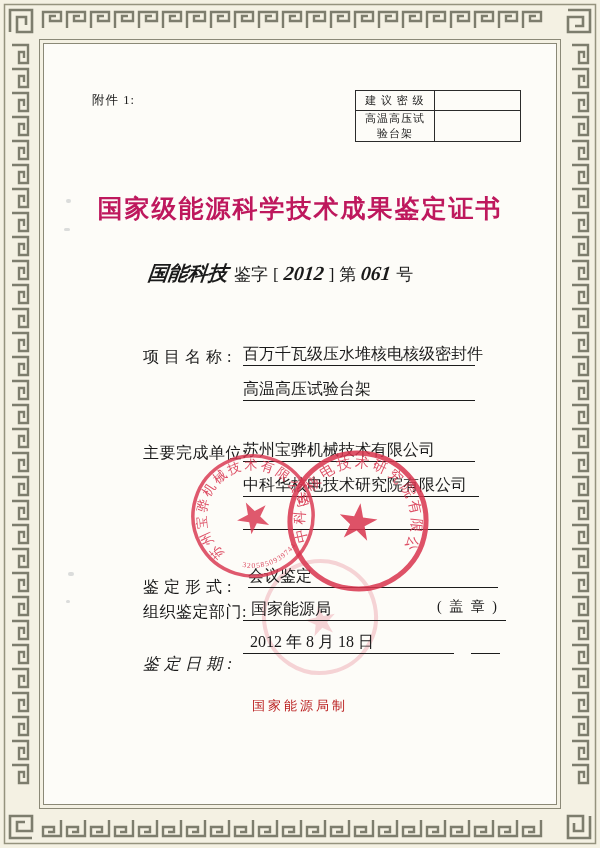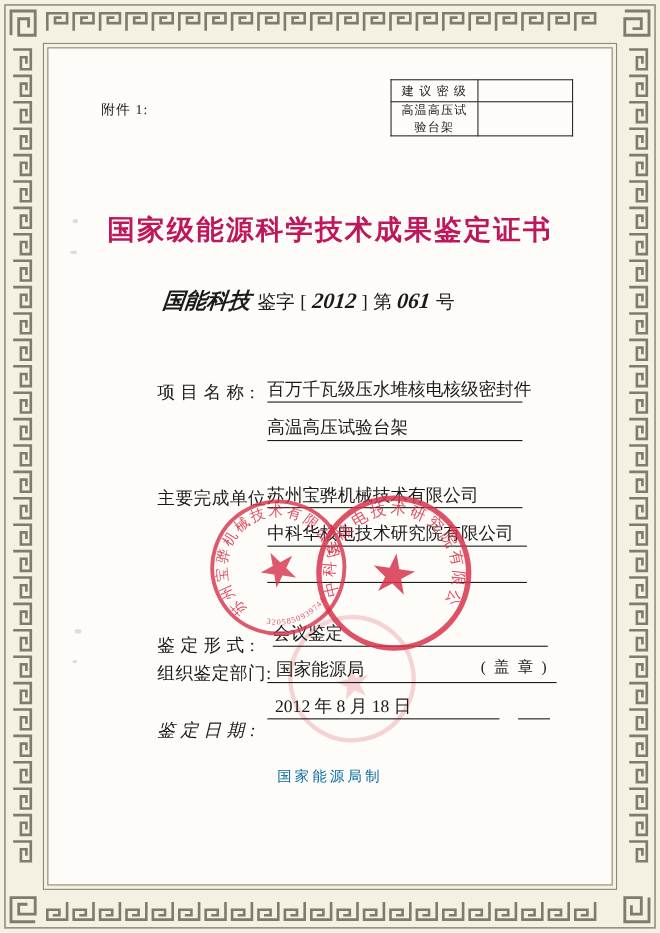--- a/index.html
+++ b/index.html
@@ -11,21 +11,21 @@
   }
   svg{display:block;}
   .abs{position:absolute;}
   .content{position:absolute;inset:0;z-index:2;}
   #border-svg{position:absolute;inset:0;z-index:1;}
   #stamp-svg{position:absolute;inset:0;z-index:4;pointer-events:none;}
   #faint-stamp-svg{position:absolute;inset:0;z-index:1;pointer-events:none;}
 
   .attachment{left:92px;top:92px;font-size:12.5px;letter-spacing:1px;}
 
-  .cls-table{left:355px;top:72px;width:166px;border-collapse:collapse;
+  .cls-table{left:355px;top:90px;width:166px;border-collapse:collapse;
     font-size:11px;}
   .cls-table td{border:1px solid #2b2b2b;height:19px;padding:0 4px;}
   .cls-table td.lbl{width:72px;text-align:center;letter-spacing:1px;}
   .cls-table td.val{width:80px;}
 
   .title{left:0;right:0;top:192px;text-align:center;
     font-family:"Liberation Sans", sans-serif;
     font-size:25px;font-weight:700;letter-spacing:2px;color:#be185d;}
 
   .docnum{left:148px;top:260px;font-size:17px;white-space:nowrap;}
@@ -56,21 +56,21 @@
   .val-dept{left:251px;top:599px;}
   .dept-underline{left:243px;top:620px;width:263px;}
   .seal-note{left:437px;top:598px;font-size:14px;letter-spacing:2px;}
 
   .lbl-date{left:143px;top:654px;font-style:italic;}
   .val-date{left:250px;top:632px;}
   .date-seg1{left:243px;top:653px;width:211px;}
   .date-seg2{left:471px;top:653px;width:29px;}
 
   .footer{left:0;right:0;top:697px;text-align:center;
-    font-size:13px;letter-spacing:3px;color:#0369a1;}
+    font-size:13px;letter-spacing:3px;color:#b91c1c;}
 
   .artifact{background:#9aa0a6;opacity:.35;border-radius:2px;}
   .a1{left:66px;top:199px;width:5px;height:4px;}
   .a2{left:64px;top:228px;width:6px;height:3px;}
   .a3{left:68px;top:572px;width:6px;height:4px;}
   .a4{left:66px;top:600px;width:4px;height:3px;}
 
   .ring-text{fill:#d8344e;fill-opacity:.88;font-family:"Liberation Serif", serif;}
 </style>
 </head>

